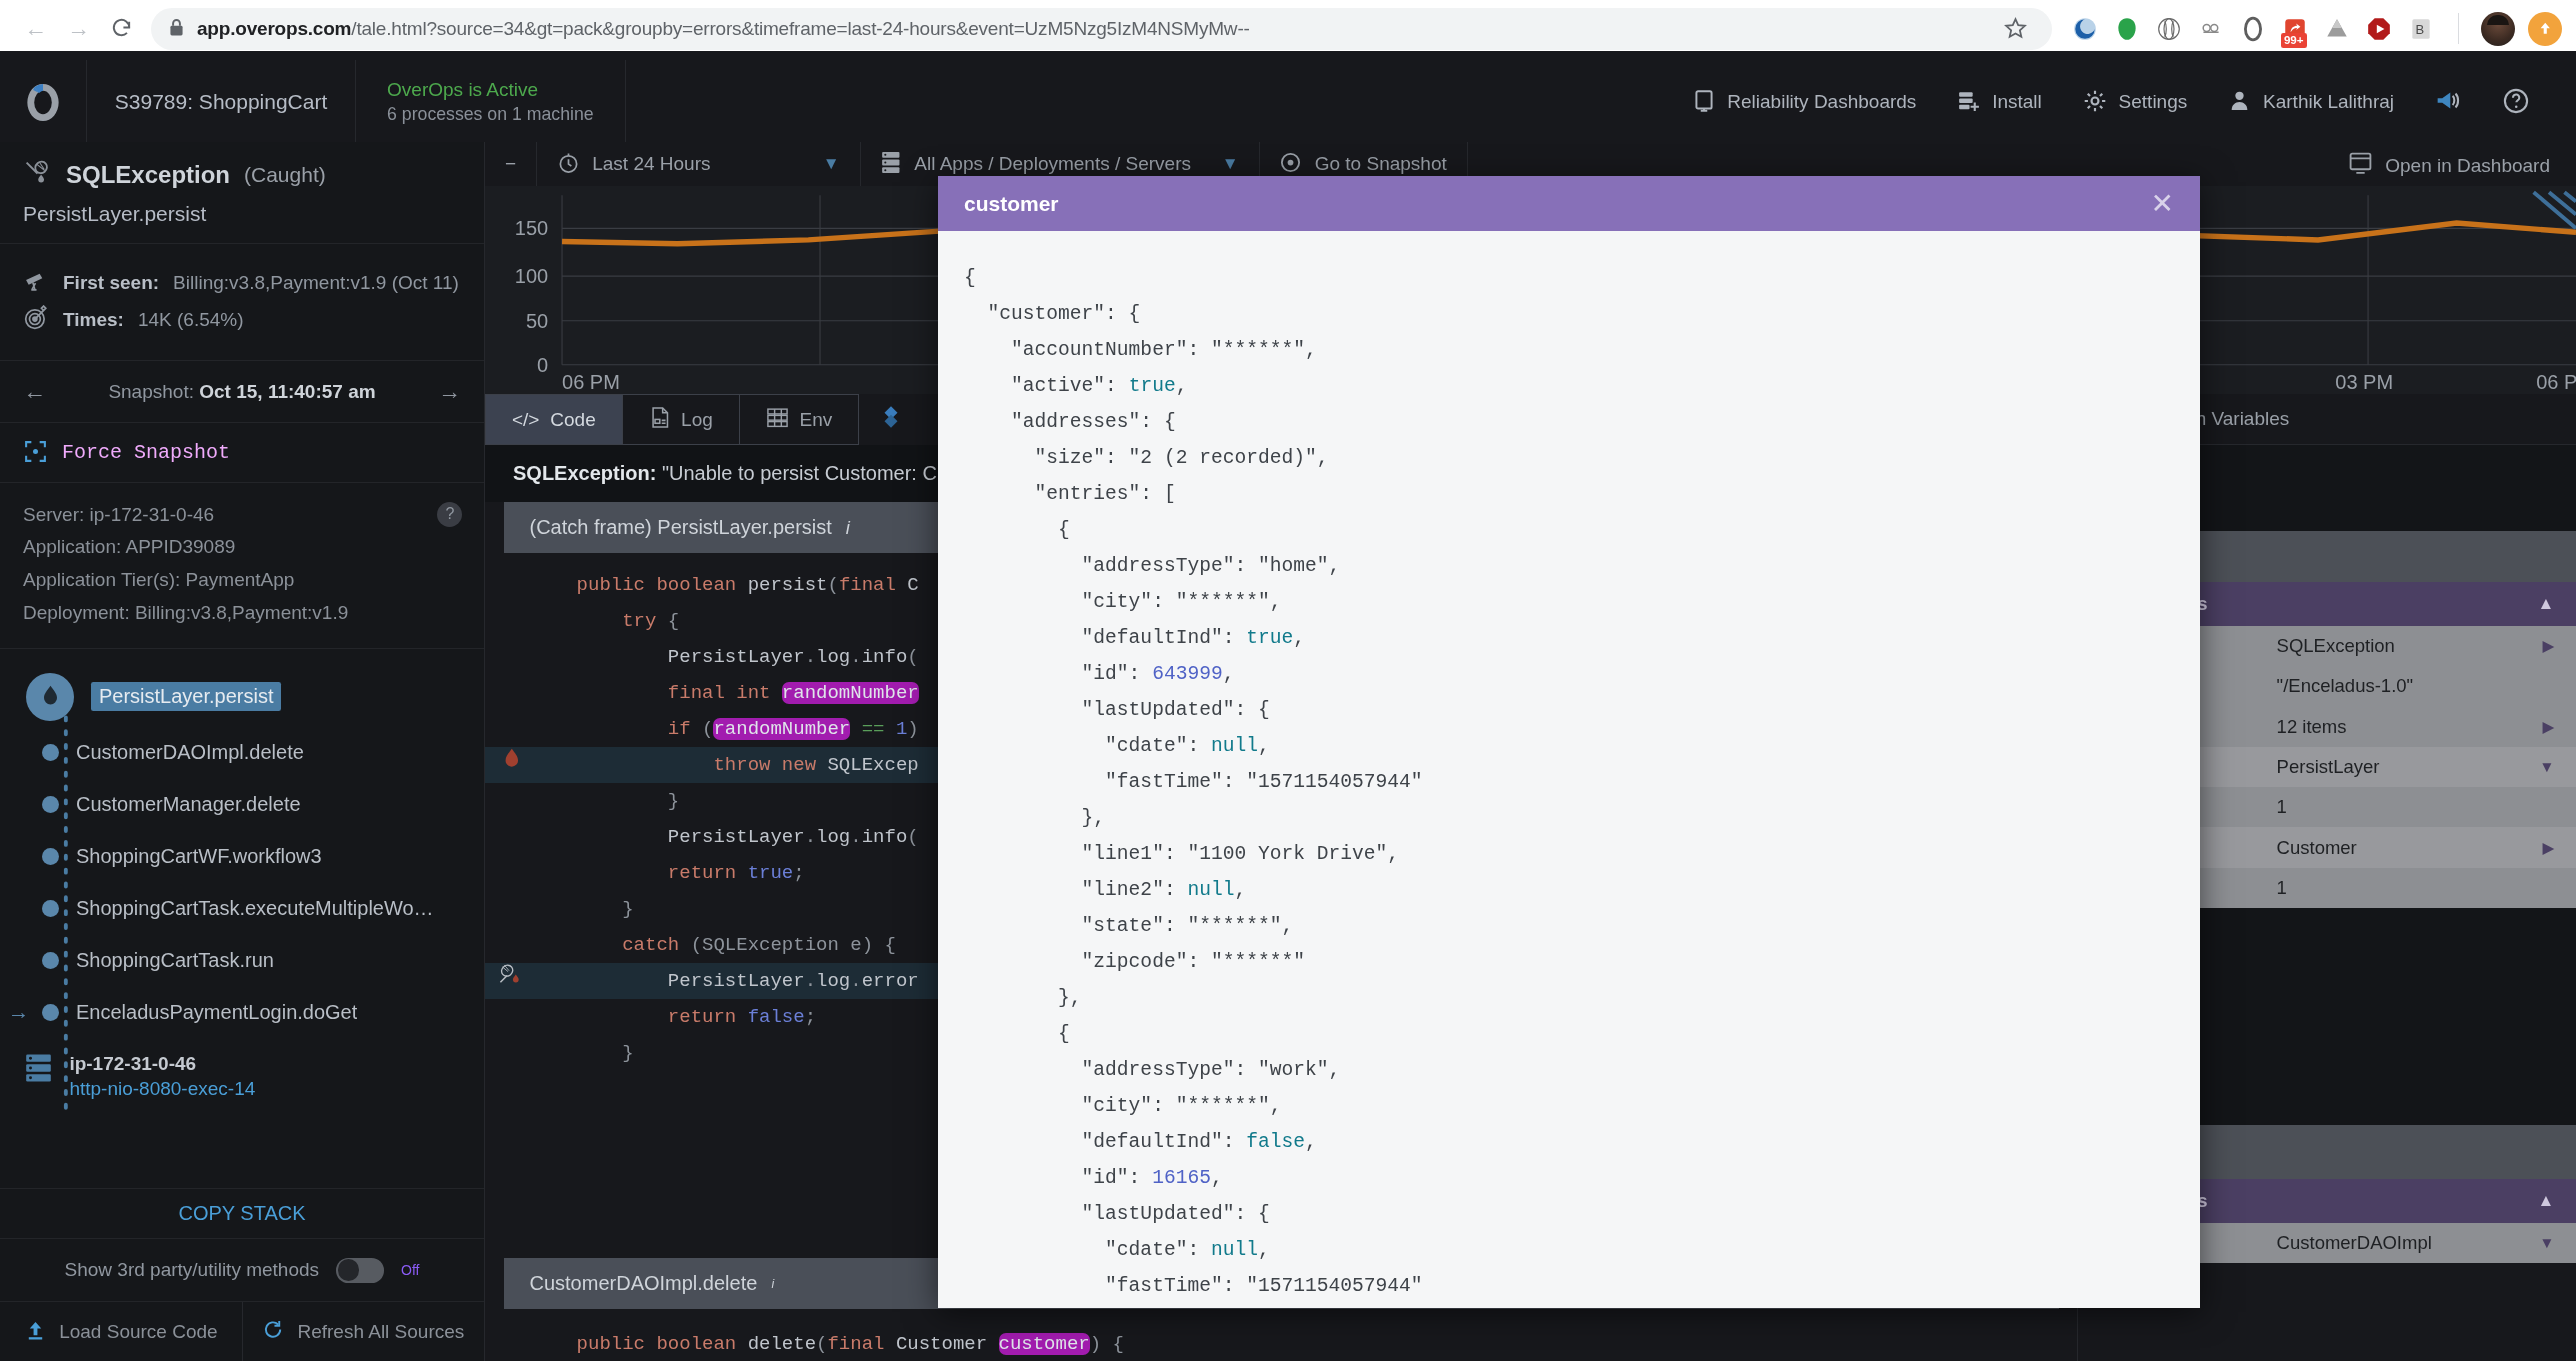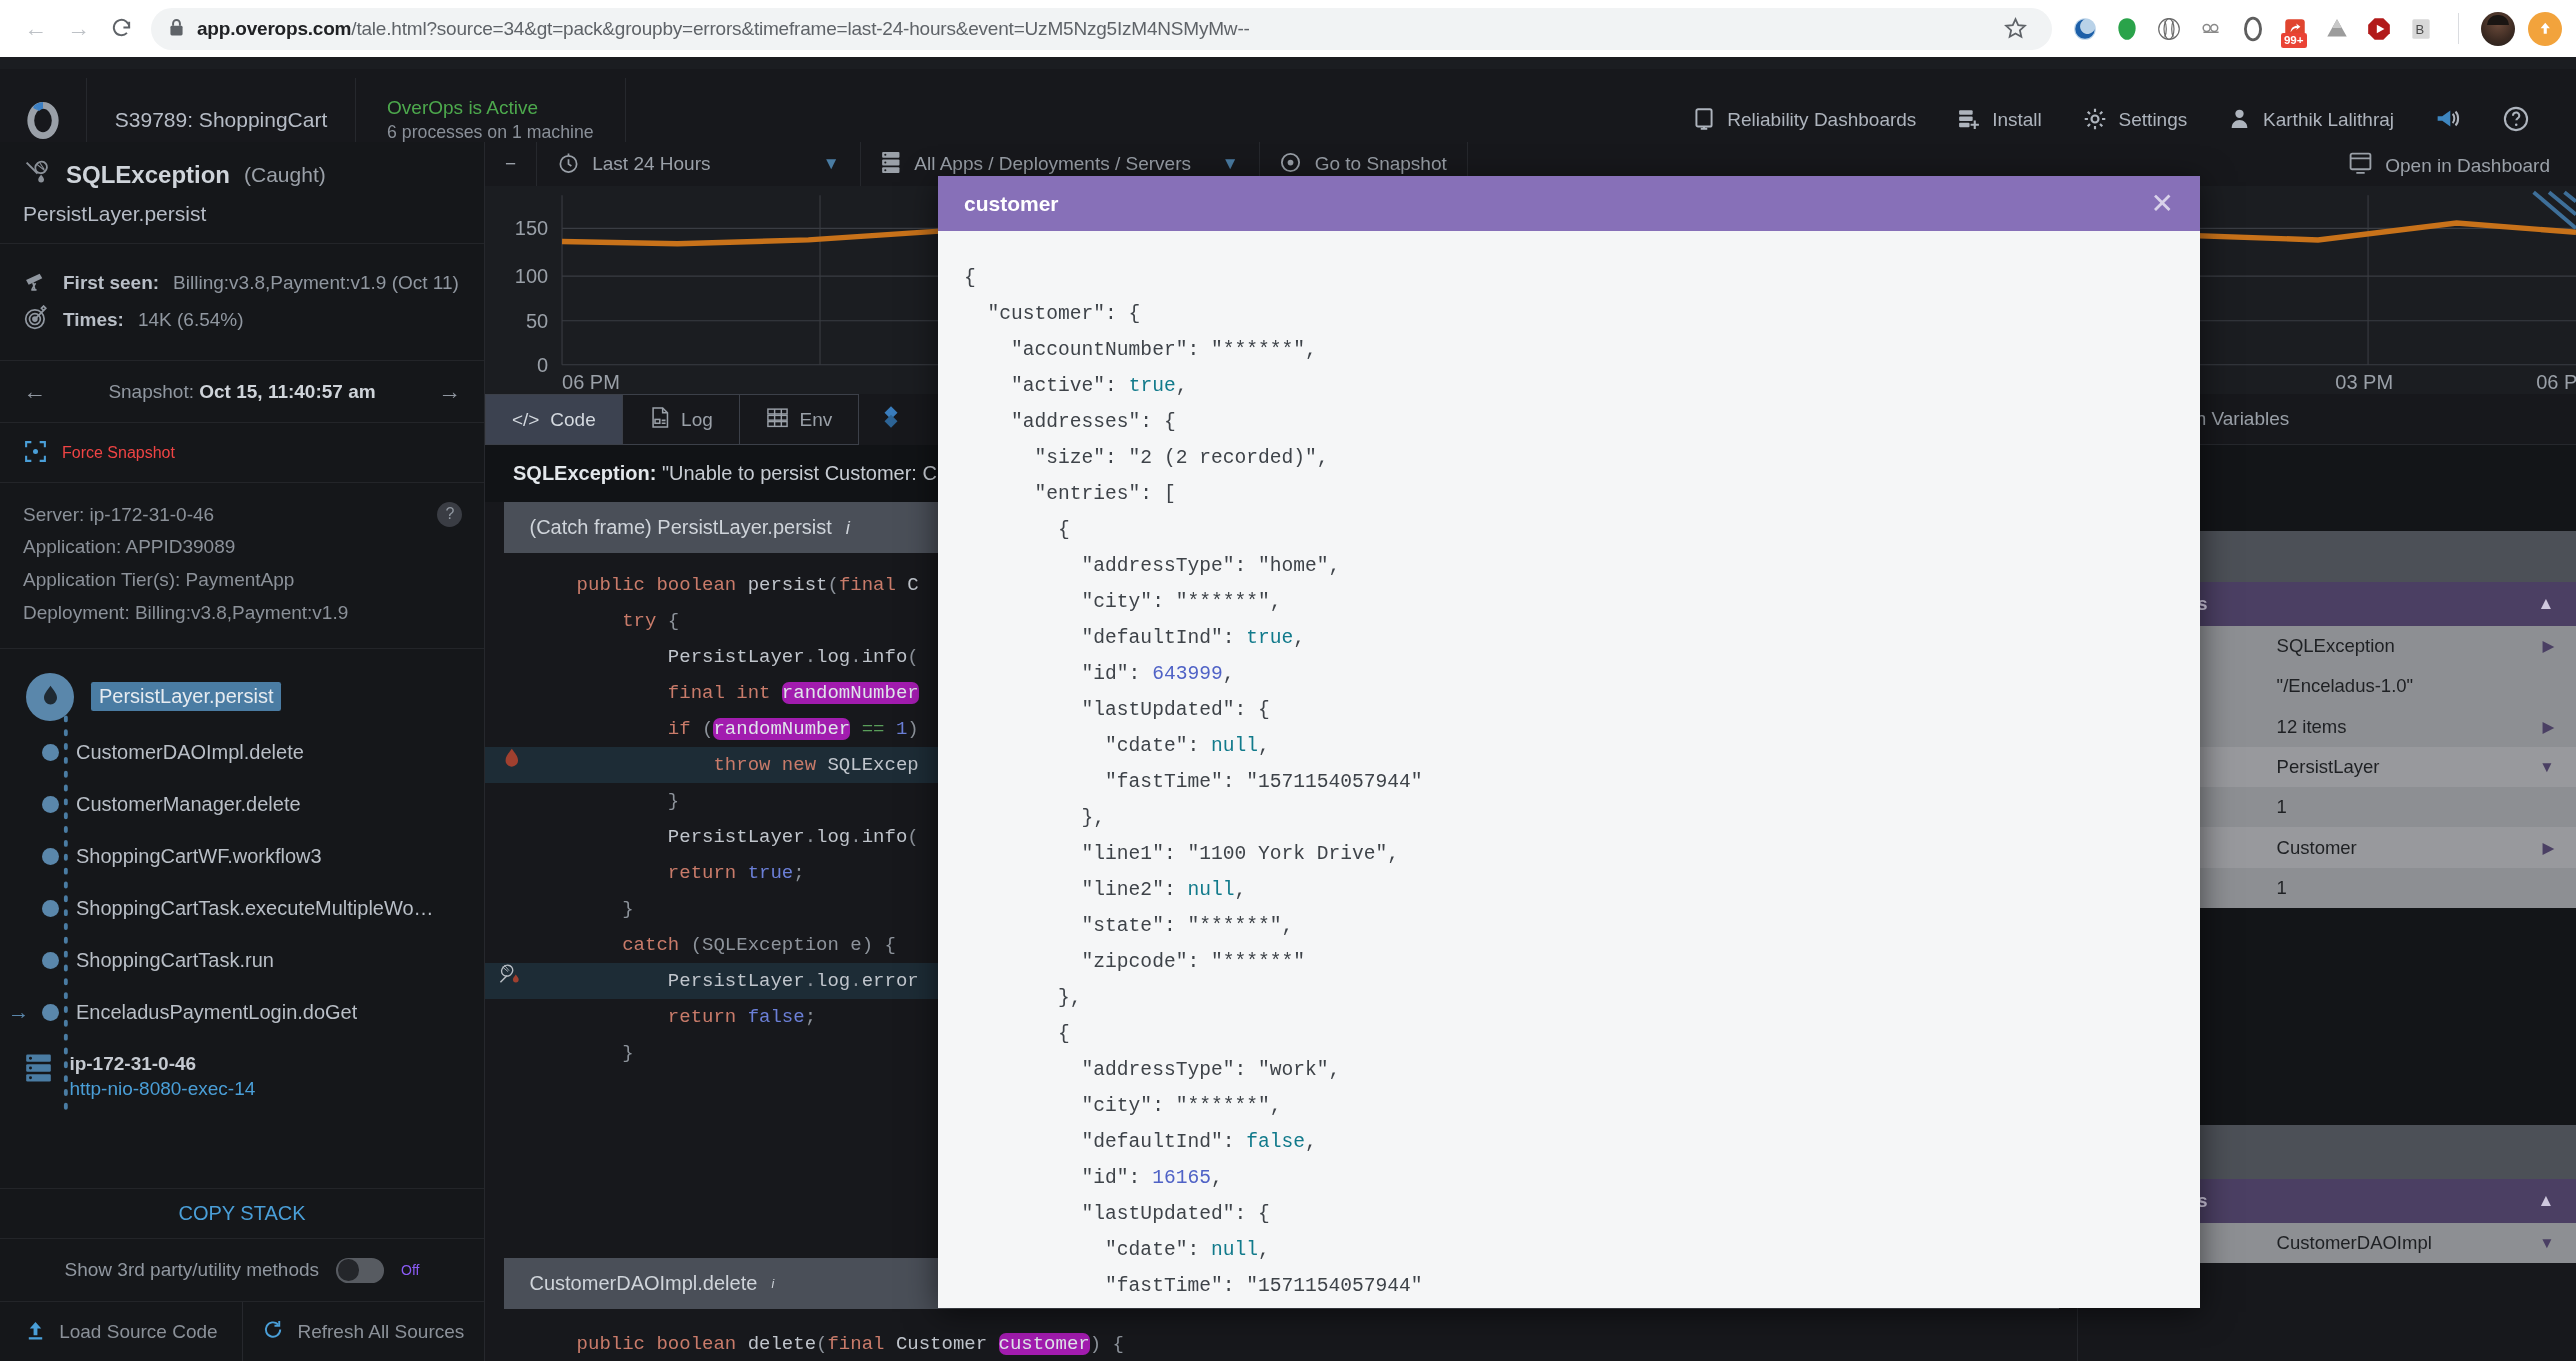--- a/index.html
+++ b/index.html
@@ -38,21 +38,21 @@
   #avatar-pic { width:34px; height:34px; border-radius:50%;
     background:radial-gradient(circle at 50% 35%, #6b4a3a 0%, #3b2a22 60%, #23201e 100%);
     overflow:hidden; position:relative; }
   #avatar-pic::after { content:""; position:absolute; left:6.2px; top:3.1px; width:21.6px; height:10.8px;
     background:#1a1512; border-radius:10.8px 10.8px 0 0; }
   #profile-btn { width:34px; height:34px; border-radius:50%; background:#f2a33c;
     display:flex; align-items:center; justify-content:center; }
 
   
   #app-header {
-    position:absolute; left:0; top:69px; width:2576px; height:103px;
+    position:absolute; left:0; top:51px; width:2576px; height:103px;
     background:#17181c; display:flex; align-items:center;
     border-bottom:0.8px solid #2a2c31;
   }
   #brand-logo { width:86px; display:flex; align-items:center; justify-content:center; }
   .hdr-sep { width:0.8px; height:85px; background:#26282d; }
   #proj-name { padding:0 28px; color:#b6bcc6; font-size:21px; white-space:nowrap; }
   #status-block { padding:0 31px; }
   #status-title { color:#4da94d; font-size:19px; line-height:1.35; }
   #status-sub { color:#8a9099; font-size:17.7px; line-height:1.35; }
   #hdr-right { margin-left:auto; display:flex; align-items:center; padding-right:26px; gap:0; }
@@ -73,21 +73,21 @@
   .meta-row { display:flex; align-items:center; gap:14px; margin:9.2px 0; }
   .meta-row .k { color:#b9bfc7; font-size:19px; font-weight:bold; }
   .meta-row .v { color:#9097a0; font-size:19px; }
   #snap-row { display:flex; align-items:center; justify-content:space-between;
     padding:17px 23px; border-bottom:0.8px solid #232529; }
   #snap-row .lbl { color:#9097a0; font-size:19px; }
   #snap-row .lbl b { color:#cfd4da; }
   .arrow-btn { color:#9097a0; font-size:23px; cursor:pointer; }
   #force-row { display:flex; align-items:center; gap:14px; padding:15.4px 23px;
     border-bottom:0.8px solid #232529; cursor:pointer; }
-  #force-row .lbl { color:#ef4444; font-size:16px; }
+  #force-row .lbl { color:#f0abfc; font-size:20px;font-family:Liberation Mono, monospace; }
   #srv-sec { padding:15.4px 23px 18.5px 23px; border-bottom:0.8px solid #232529; position:relative; }
   .srv-line { color:#8b9199; font-size:19px; line-height:1.72; }
   #help-dot { position:absolute; right:21.6px; top:18.5px; width:25px; height:25px; border-radius:50%;
     background:#3a3d44; color:#9097a0; font-size:16px; display:flex;
     align-items:center; justify-content:center; cursor:pointer; }
   
   #stack { flex:1; padding:18.5px 0 0 0; overflow:hidden; position:relative; }
   .stack-item { display:flex; align-items:center; height:52px; padding-left:14px; position:relative; }
   .node { width:17px; height:17px; border-radius:50%; background:#5a87ab; flex:0 0 auto;
     margin-left:28px; z-index:2; }

